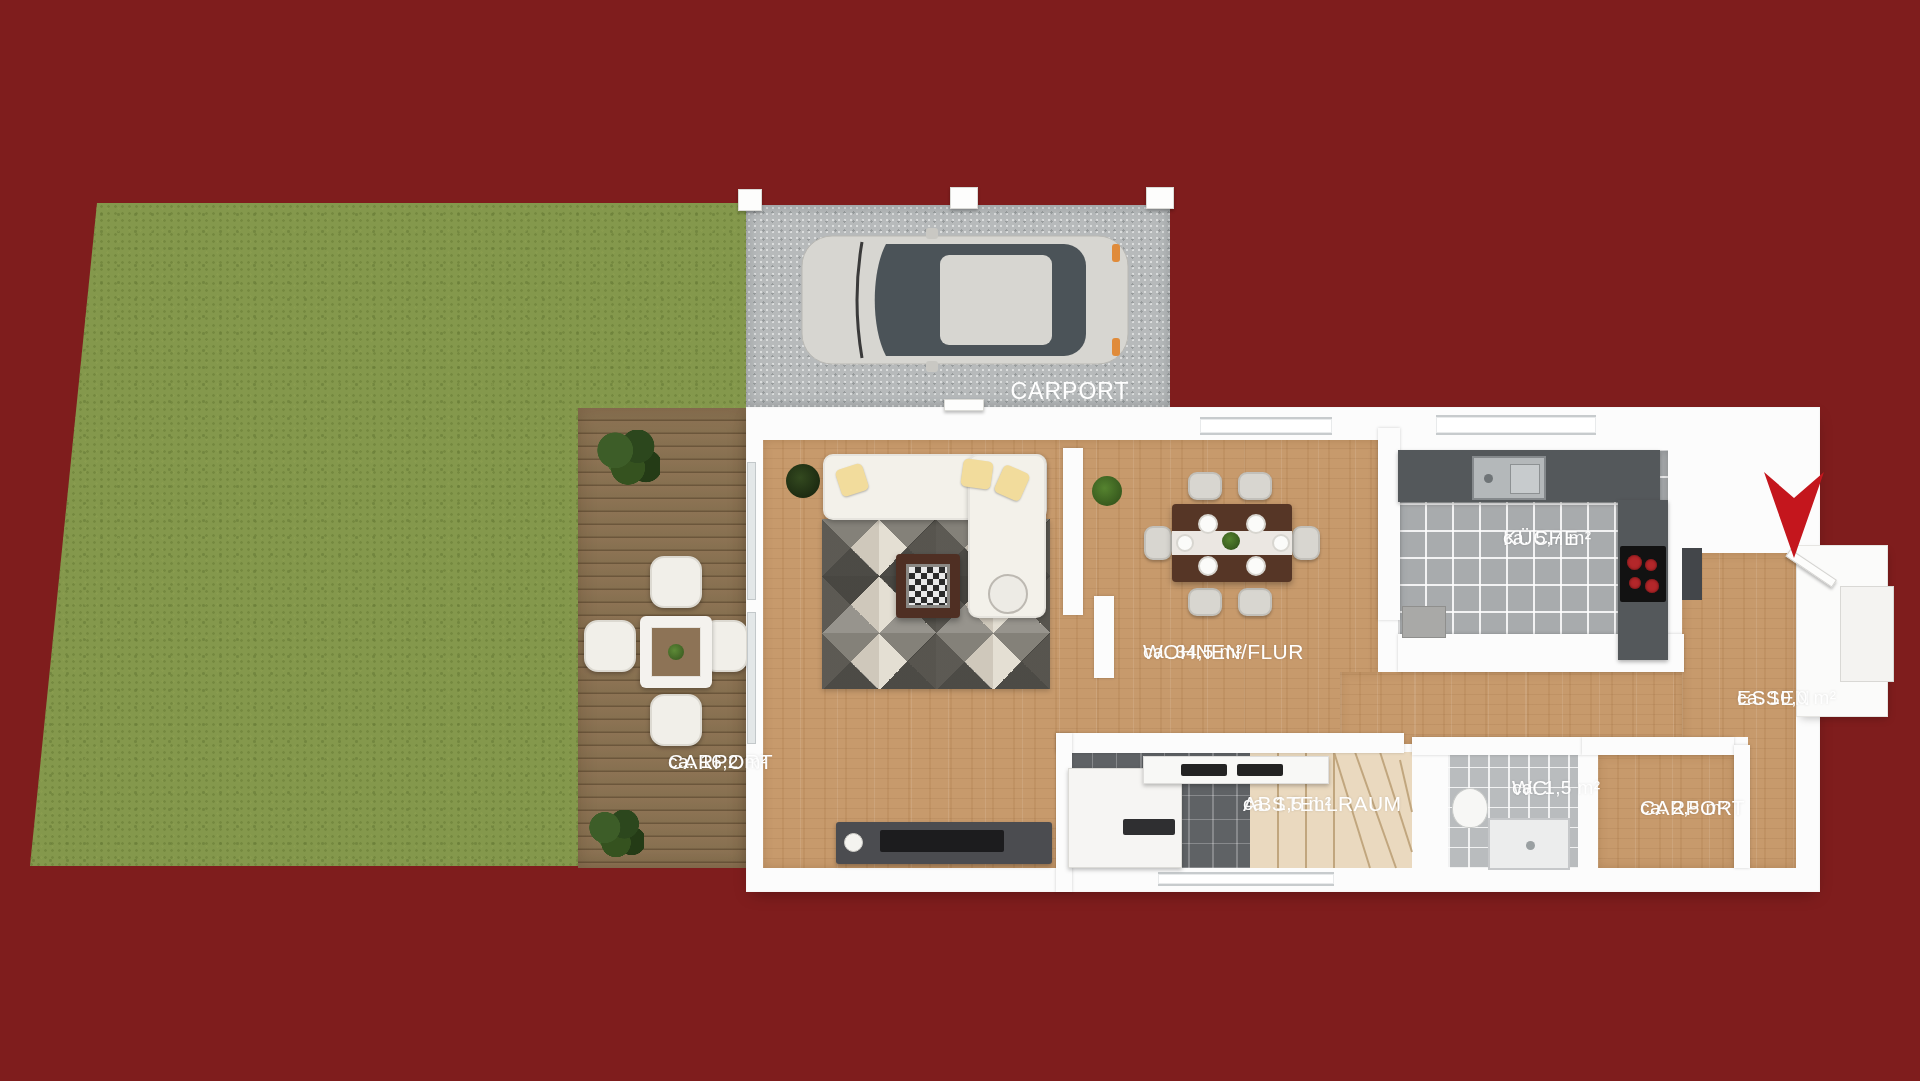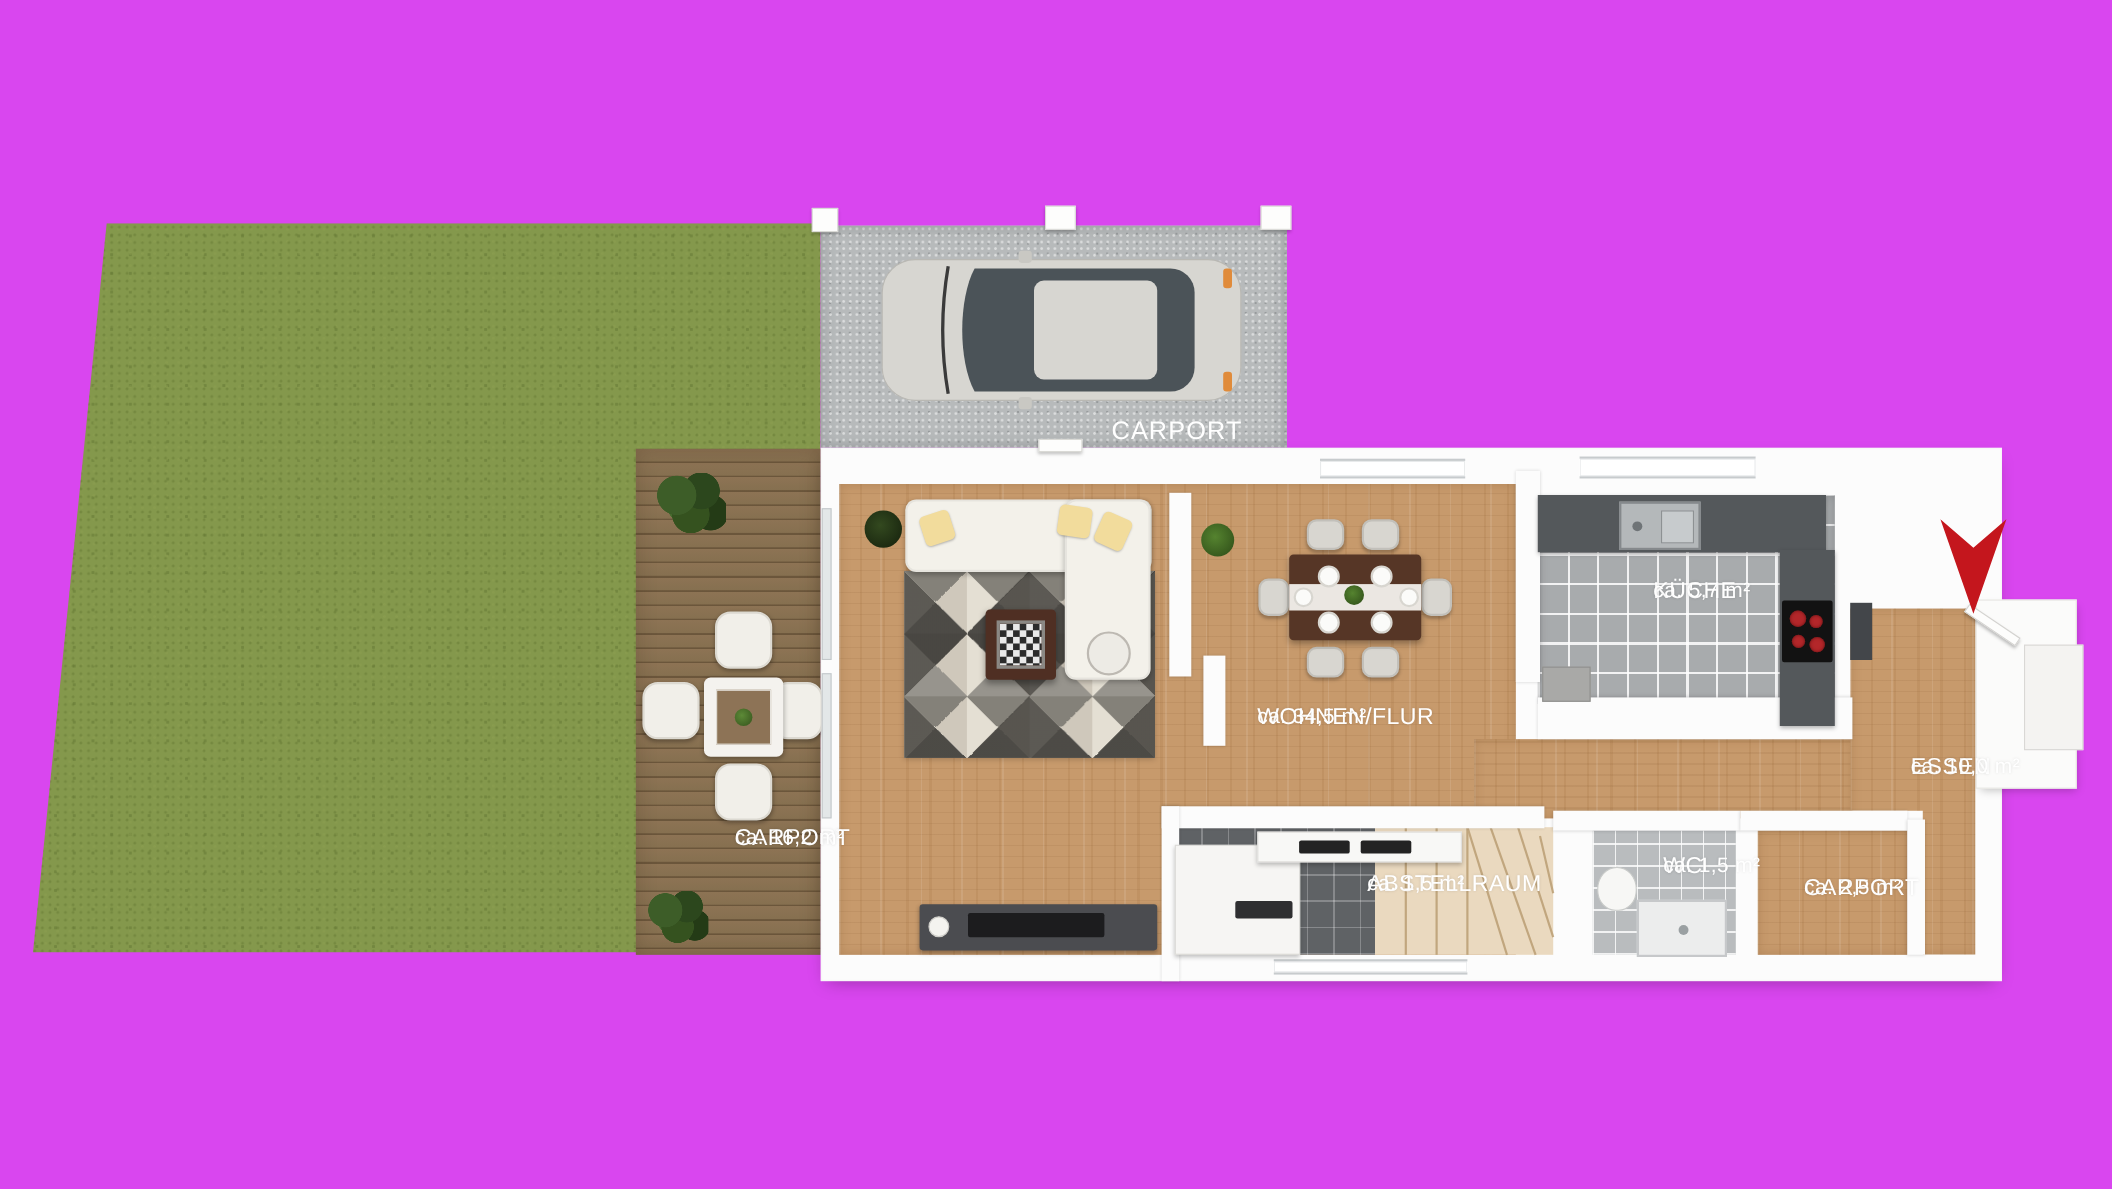--- a/index.html
+++ b/index.html
@@ -1,16 +1,16 @@
 <!DOCTYPE html>
 <html style="--lawn: #84984c; --terrace-wood: #8b7254; --interior-wood: #c79a6c; --kitchen-tile: #a8abad; --storage-tile: #5f6265; --wc-tile: #b9bcbe; --carport-concrete: #b7babb; --wall: #fcfcfc; --entrance-arrow: #c4161d; --label-text: #ffffff;"><head>
 <meta charset="utf-8">
 <style>
   html,body{margin:0;padding:0;background:#ffffff;}
-  #canvas{position:relative;width:1920px;height:1081px;background:#d946ef;overflow:hidden;
+  #canvas{position:relative;width:1920px;height:1081px;background:#7f1d1d;overflow:hidden;
           font-family:"Liberation Sans",sans-serif;}
   #canvas *{position:absolute;box-sizing:border-box;}
 
   
   .lawn{left:0;top:0;width:1920px;height:1081px;z-index:0;
     background-color:var(--lawn,#84984c);
     background-image:
       radial-gradient(rgba(104,124,54,.55) 1px, transparent 1.6px),
       radial-gradient(rgba(140,158,80,.5) 1px, transparent 1.6px),
       radial-gradient(rgba(90,110,45,.4) 1.2px, transparent 1.8px);

